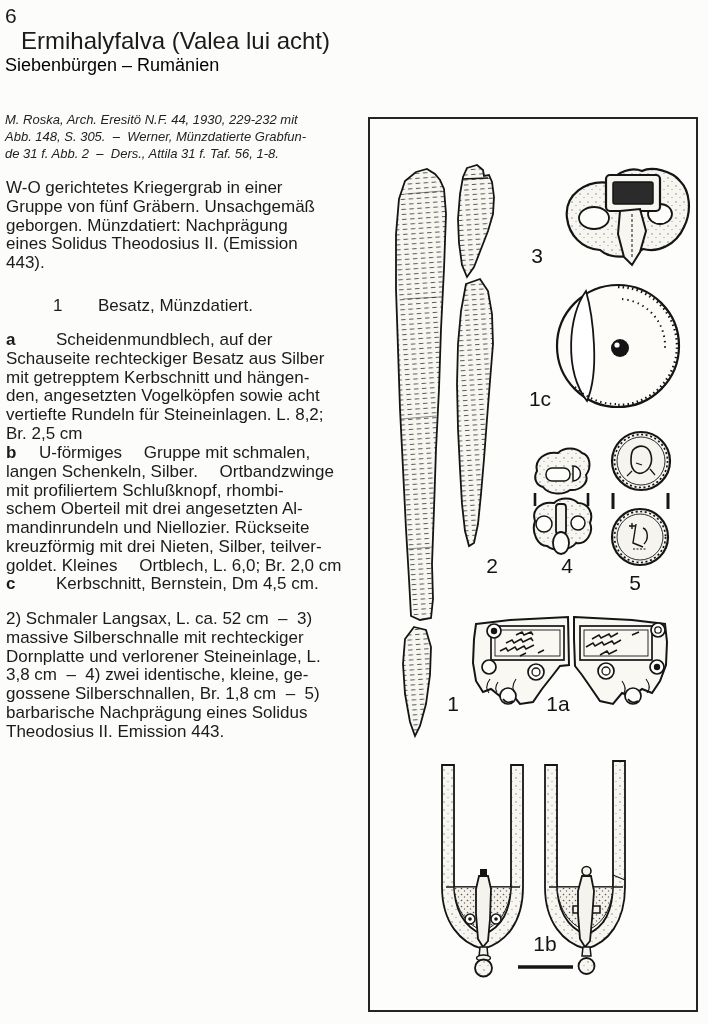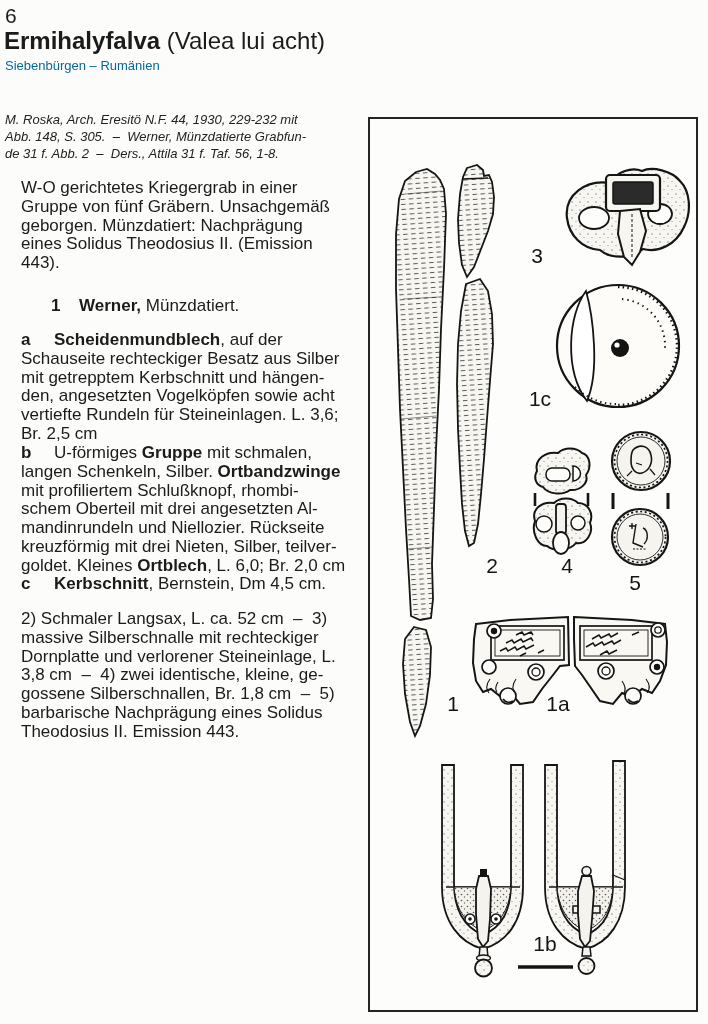--- a/index.html
+++ b/index.html
@@ -4,26 +4,26 @@
 <style>
   html,body{margin:0;padding:0;}
   body{
     width:708px;height:1024px;position:relative;overflow:hidden;
     background:#fcfcfa;color:#1b1b1b;
     font-family:"Liberation Sans", sans-serif;
     -webkit-font-smoothing:antialiased;
   }
   .abs{position:absolute;}
   .pre{white-space:pre;}
-  .b{font-weight:bold;}
+  .b{font-weight:normal;margin-left:17px;}
   .pagenum{left:5px;top:4px;font-size:21px;line-height:23px;}
   .title{left:4px;top:27px;font-size:24px;line-height:27px;font-weight:normal;margin:0;}
-  .subtitle{left:5px;top:56px;font-size:13px;line-height:19px;color:#0369a1;}
+  .subtitle{left:5px;top:56px;font-size:18px;line-height:19px;color:#000000;}
   .citation{left:5px;top:111px;font-size:13px;line-height:17px;font-style:italic;color:#222;}
-  .para{left:21px;font-size:17px;line-height:18.8px;}
+  .para{left:6px;font-size:17px;line-height:18.8px;}
   .item-head{padding-left:30px;}
   .item-head .num{display:inline-block;width:28px;}
   .ltr{display:inline-block;width:33px;font-weight:bold;}
   .figure{
     left:368px;top:117px;width:326px;height:891px;
     border:2px solid #242424;background:#fdfdfb;
   }
   .figure svg{display:block;}
   svg text{font-family:"Liberation Sans", sans-serif;fill:#141414;}
 </style>
@@ -39,27 +39,27 @@
 <div class="abs citation pre">M. Roska, Arch. Eresitö N.F. 44, 1930, 229-232 mit
 Abb. 148, S. 305.  –  Werner, Münzdatierte Grabfun-
 de 31 f. Abb. 2  –  Ders., Attila 31 f. Taf. 56, 1-8.</div>
 
 <div class="abs para pre" style="top:179px">W-O gerichtetes Kriegergrab in einer
 Gruppe von fünf Gräbern. Unsachgemäß
 geborgen. Münzdatiert: Nachprägung
 eines Solidus Theodosius II. (Emission
 443).</div>
 
-<div class="abs para pre item-head" style="top:297px"><span class="b num">1</span><span class="b">Werner,</span><span> Münzdatiert.</span></div>
+<div class="abs para pre item-head" style="top:297px"><span class="b num">1</span><span class="b">Besatz,</span><span> Münzdatiert.</span></div>
 
 <div class="abs para pre" style="top:331px"><span class="ltr">a</span><span class="b">Scheidenmundblech</span><span>, auf der
 Schauseite rechteckiger Besatz aus Silber
 mit getrepptem Kerbschnitt und hängen-
 den, angesetzten Vogelköpfen sowie acht
-vertiefte Rundeln für Steineinlagen. L. 3,6;
+vertiefte Rundeln für Steineinlagen. L. 8,2;
 Br. 2,5 cm</span></div>
 
 <div class="abs para pre" style="top:444px"><span class="ltr">b</span><span>U-förmiges </span><span class="b">Gruppe</span><span> mit schmalen,
 langen Schenkeln, Silber. </span><span class="b">Ortbandzwinge</span><span>
 mit profiliertem Schlußknopf, rhombi-
 schem Oberteil mit drei angesetzten Al-
 mandinrundeln und Niellozier. Rückseite
 kreuzförmig mit drei Nieten, Silber, teilver-
 goldet. Kleines </span><span class="b">Ortblech</span><span>, L. 6,0; Br. 2,0 cm</span></div>
 

